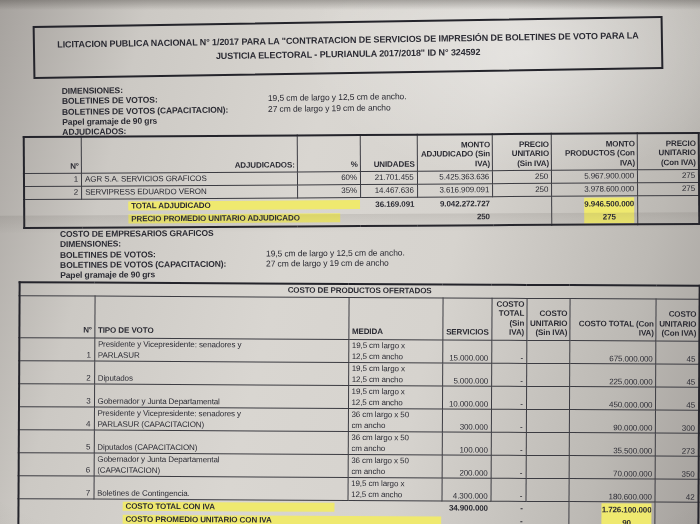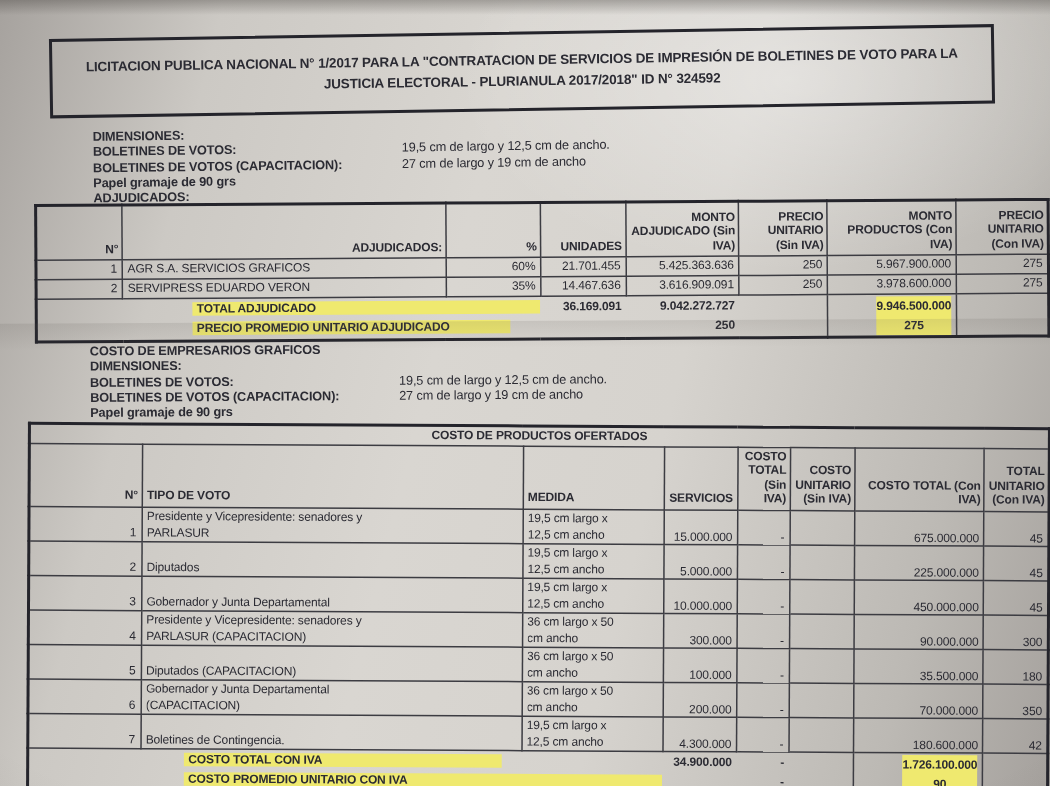--- a/index.html
+++ b/index.html
@@ -179,21 +179,21 @@
       <td colspan="8">COSTO DE PRODUCTOS OFERTADOS</td>
     </tr>
     <tr>
       <th>N°</th>
       <th class="left">TIPO DE VOTO</th>
       <th class="left">MEDIDA</th>
       <th class="left">SERVICIOS</th>
       <th>COSTO TOTAL (Sin IVA)</th>
       <th>COSTO UNITARIO (Sin IVA)</th>
       <th>COSTO TOTAL (Con IVA)</th>
-      <th>TOTAL UNITARIO (Con IVA)</th>
+      <th>COSTO UNITARIO (Con IVA)</th>
     </tr>
 
     <tr class="r">
       <td>
             <span class="l1"></span>
             <span class="l2 num">1</span>
           </td>
       <td class="padl">
             <span class="l1">Presidente y Vicepresidente: senadores y</span>
             <span class="l2">PARLASUR</span>
@@ -275,21 +275,21 @@
             <span class="l2">Diputados (CAPACITACION)</span>
           </td>
       <td class="padl">
             <span class="l1">36 cm largo x 50</span>
             <span class="l2">cm ancho</span>
           </td>
       <td class="num">100.000</td>
       <td class="num">-</td>
       <td class="num"></td>
       <td class="num">35.500.000</td>
-      <td class="num">180</td>
+      <td class="num">273</td>
     </tr>
     <tr class="r">
       <td>
             <span class="l1"></span>
             <span class="l2 num">6</span>
           </td>
       <td class="padl">
             <span class="l1">Gobernador y Junta Departamental</span>
             <span class="l2">(CAPACITACION)</span>
           </td>

